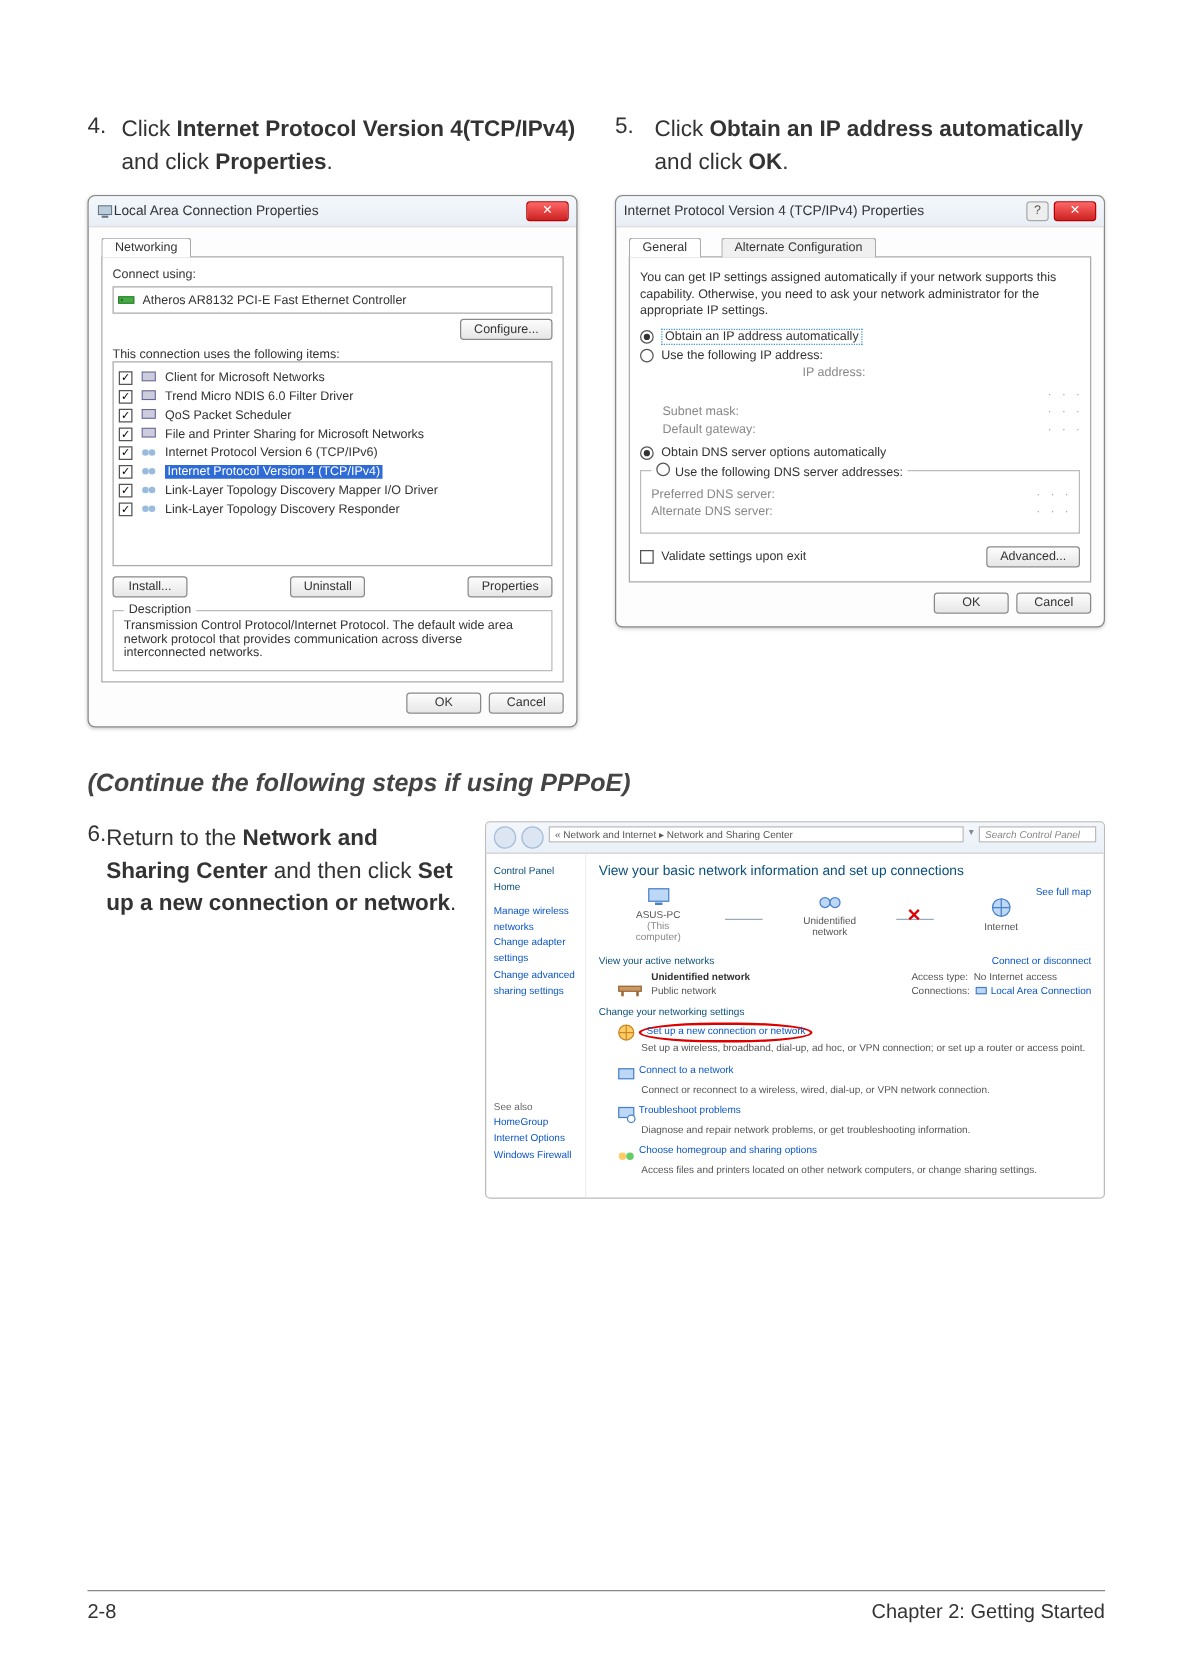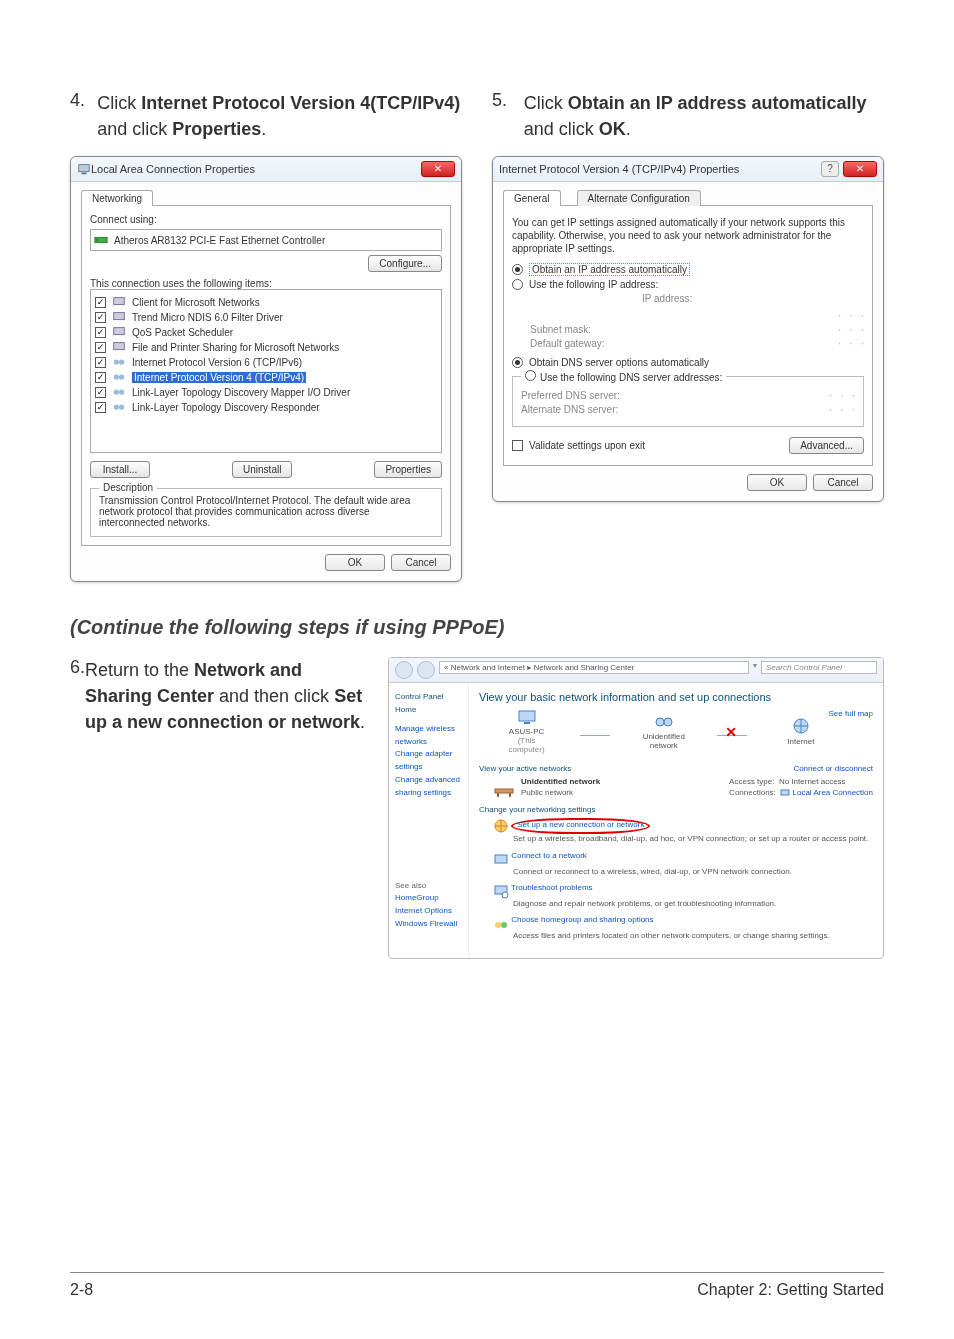--- a/index.html
+++ b/index.html
@@ -38,21 +38,21 @@
   .labelcol { width: 110px; }
   .ipv4-note { font-size: 10px; margin: 2px 0 8px 0; line-height:1.3;}
   .dashed-sel { border:1px dotted #49c; padding:0 2px;}
   .section-heading { font-size: 20px; font-weight: 700; font-style: italic; margin: 34px 0 18px 0; color: #444;}
   .step6-wrap { display:flex; gap:18px; align-items:flex-start;}
   .step6-left { width: 300px;}
   .sharing-img { border:1px solid #bbb; flex:1; font-size:8px; background:#fff; border-radius:4px; overflow:hidden;}
   .sharing-top { background:linear-gradient(#f3f7fc,#e9f0f9); border-bottom:1px solid #ccc; padding:3px 6px; display:flex; align-items:flex-start; gap:4px;}
   .navarrow { width:18px; height:18px; border-radius:50%; background:#dce6f2; border:1px solid #a8bdd8; display:inline-block;}
   .addr-bar { flex:1; border:1px solid #bbb; background:#fff; padding:1px 4px; font-size:8px; color:#555;}
-  .search-bar { width:116px; border:1px solid #bbb; background:#fff; padding:1px 4px; font-size:8px; color:#888; font-style:italic;}
+  .search-bar { width:94px; border:1px solid #bbb; background:#fff; padding:1px 4px; font-size:8px; color:#888; font-style:italic;}
   .sharing-body { display:flex; }
   .sharing-side { width:110px; padding:8px 6px; font-size:8px; color:#0b55c4; line-height:1.6; border-right:1px solid #eee;}
   .sharing-side .link { display:block; cursor:pointer;}
   .sharing-side .sep { height:80px;}
   .sharing-side .grey { color:#666;}
   .sharing-main { flex:1; padding:8px 10px 10px 10px;}
   .sh-title { color:#0b4f7a; font-size:11px; margin-bottom:6px;}
   .sh-right-link { float:right; color:#0b55c4; font-size:8px;}
   .net-row { display:flex; align-items:center; gap:26px; margin:4px 0 2px 20px; font-size:8px; color:#555; position:relative;}
   .net-row .node { text-align:center; width:70px;}

